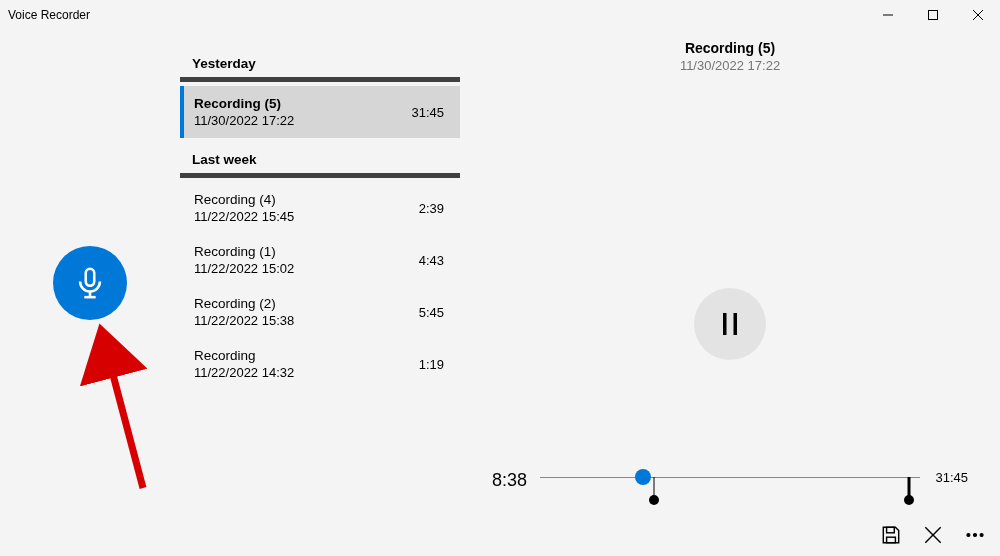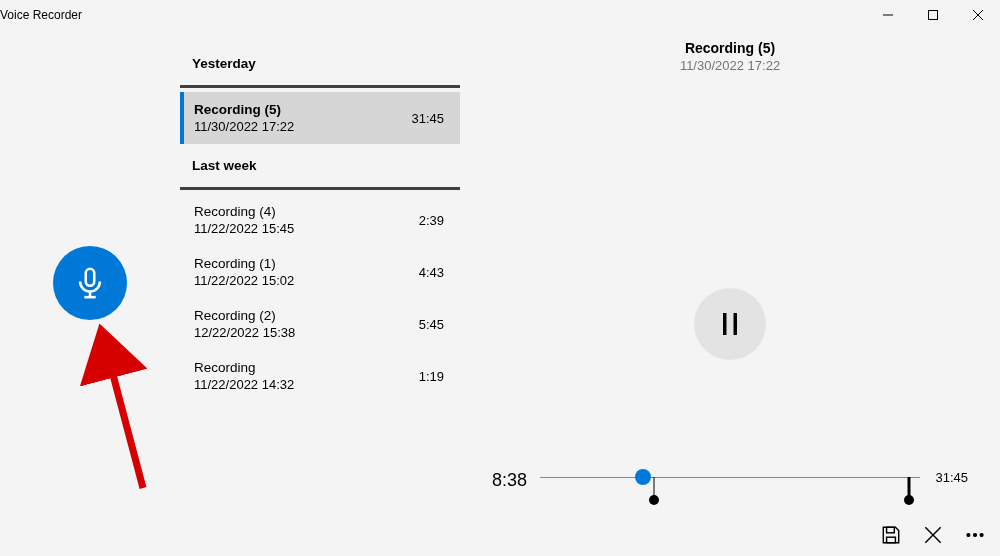--- a/index.html
+++ b/index.html
@@ -1,34 +1,34 @@
 <!DOCTYPE html>
 <html><head>
 <meta charset="utf-8">
 <style>
   * { box-sizing: border-box; margin: 0; padding: 0; font-family: "Segoe UI", Arial, sans-serif; }
   body { width: 1000px; height: 556px; background: #f4f4f4; overflow: hidden; position: relative; }
   
-  .titlebar { height: 30px; display: flex; align-items: center; padding-left: 0; }
+  .titlebar { height: 30px; display: flex; align-items: center; padding-left: 8px; }
   .titlebar-title { font-size: 12px; color: #000; }
   .wincontrols { position: absolute; right: 0; top: 0; display: flex; }
   .winbtn { width: 45px; height: 30px; display: flex; align-items: center; justify-content: center; color: #000; cursor: default; }
   .winbtn svg { width: 10px; height: 10px; }
   
   .content { display: flex; height: calc(100% - 30px); }
   
   .left { width: 180px; display: flex; align-items: center; justify-content: center; position: relative; }
   .record-btn { width: 74px; height: 74px; border-radius: 50%; background: #0078d7; display: flex; align-items: center; justify-content: center; cursor: pointer; position: relative; top: -10px;}
   .record-btn svg { width: 34px; height: 34px; fill: none; stroke: #fff; stroke-width: 1.8; }
   
   .arrow { position: absolute; pointer-events: none; }
   .arrow svg { overflow: visible; }
   
   .list { width: 280px; padding-top: 20px; }
-  .group-header { font-size: 13.5px; font-weight: 600; color: #000; padding: 6px 12px 14px 12px; border-bottom: 3px solid #404040; margin-bottom: 4px; margin-top: 8px; }
+  .group-header { font-size: 13.5px; font-weight: 600; color: #000; padding: 6px 12px 6px 12px; border-bottom: 5px solid #404040; margin-bottom: 4px; margin-top: 8px; }
   .group-header:first-child { margin-top: 0; }
   .item { padding: 10px 14px 10px 14px; position: relative; cursor: default; }
   .item.selected { background: #d6d6d6; }
   .item.selected::before { content: ""; position: absolute; left: 0; top: 0; bottom: 0; width: 4px; background: #0078d7; }
   .item-title { font-size: 13.5px; font-weight: 600; color: #000; }
   .item-sub { font-size: 13px; color: #000; margin-top: 2px; }
   .item-dur { position: absolute; right: 16px; top: 50%; transform: translateY(-50%); font-size: 13px; color: #000; }
   .item.plain .item-title { font-weight: 400; }
   
   .player { flex: 1; position: relative; padding-top: 10px; }
@@ -111,21 +111,21 @@
         <div class="item-sub">11/22/2022 15:45</div>
         <div class="item-dur">2:39</div>
       </div>
       <div class="item plain">
         <div class="item-title">Recording (1)</div>
         <div class="item-sub">11/22/2022 15:02</div>
         <div class="item-dur">4:43</div>
       </div>
       <div class="item plain">
         <div class="item-title">Recording (2)</div>
-        <div class="item-sub">12/22/2022 15:38</div>
+        <div class="item-sub">11/22/2022 15:38</div>
         <div class="item-dur">5:45</div>
       </div>
       <div class="item plain">
         <div class="item-title">Recording</div>
         <div class="item-sub">11/22/2022 14:32</div>
         <div class="item-dur">1:19</div>
       </div>
     </div>
 
   <div class="player">

